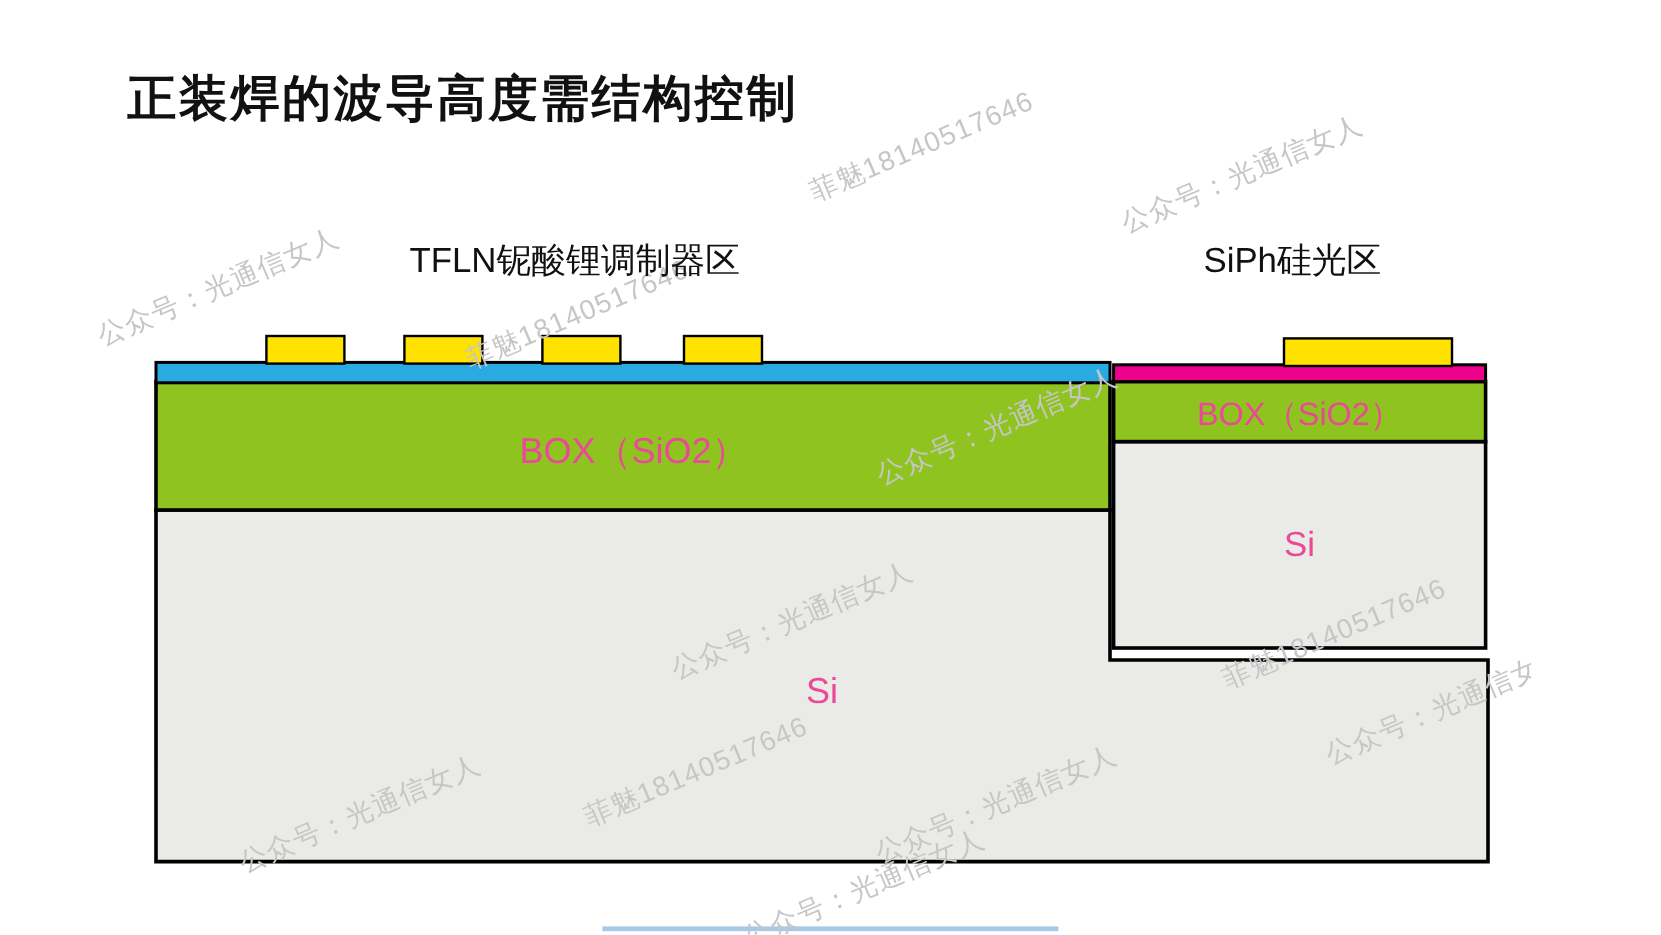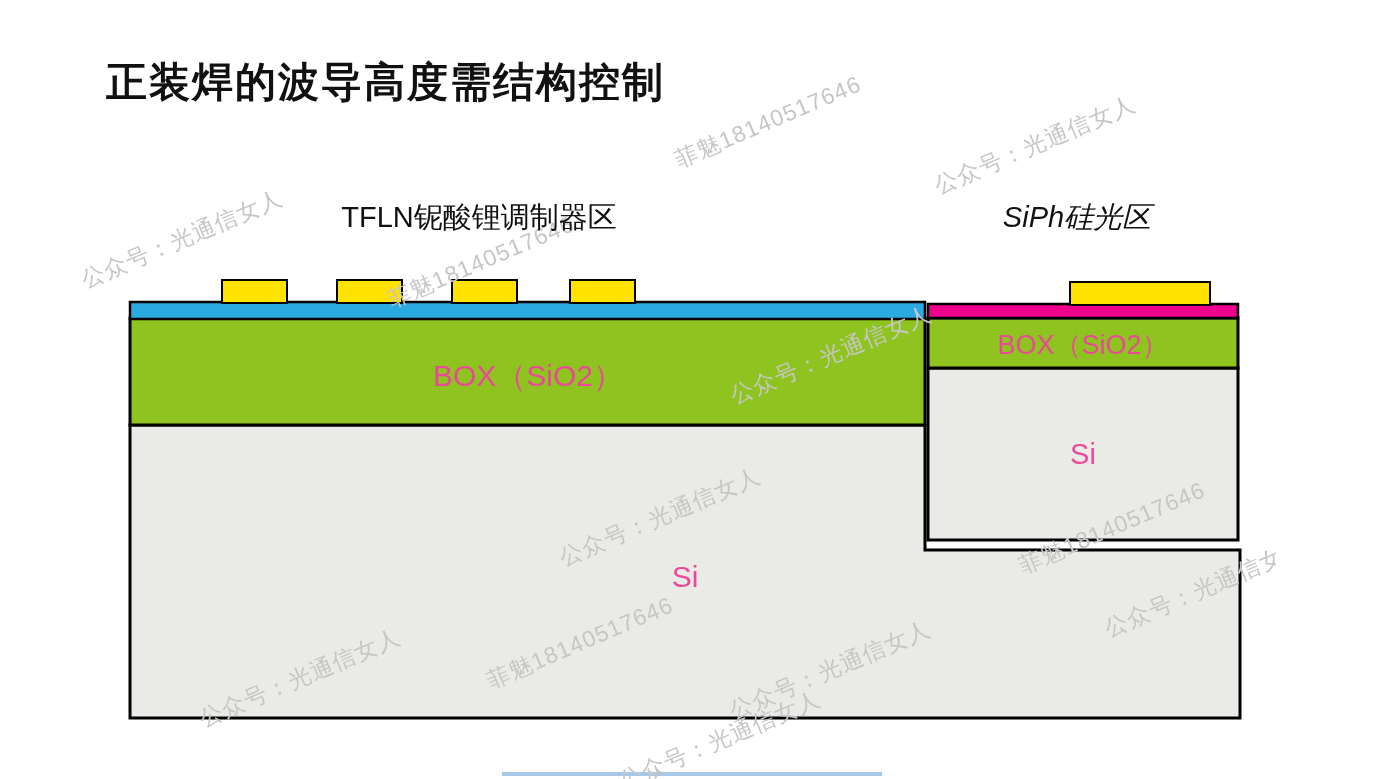--- a/index.html
+++ b/index.html
@@ -108,21 +108,21 @@
     <rect class="shape-electrode" x="452" y="280" width="65" height="23"></rect>
     <rect class="shape-electrode" x="570" y="280" width="65" height="23"></rect>
 
     <rect class="shape-substrate" x="928" y="368" width="310" height="172"></rect>
     <rect class="shape-box" x="928" y="318" width="310" height="50"></rect>
     <rect class="shape-pink" x="928" y="304" width="310" height="14"></rect>
     <rect class="shape-electrode" x="1070" y="282" width="140" height="23"></rect>
   </svg>
 
   <div class="region-label" style="left:479px; top:198px;">TFLN铌酸锂调制器区</div>
-  <div class="region-label" style="left:1077px; top:198px;font-style:italic;">SiPh硅光区</div>
+  <div class="region-label" style="left:1077px; top:198px;">SiPh硅光区</div>
 
   <div class="layer-label" style="left:528px; top:356px; font-size:30px;">BOX（SiO2）</div>
   <div class="layer-label" style="left:685px; top:560px; font-size:30px;">Si</div>
   <div class="layer-label" style="left:1083px; top:327px; font-size:27px;">BOX（SiO2）</div>
   <div class="layer-label" style="left:1083px; top:438px; font-size:29px;">Si</div>
 
   <div class="accent-line"></div>
 
 </div>
 

